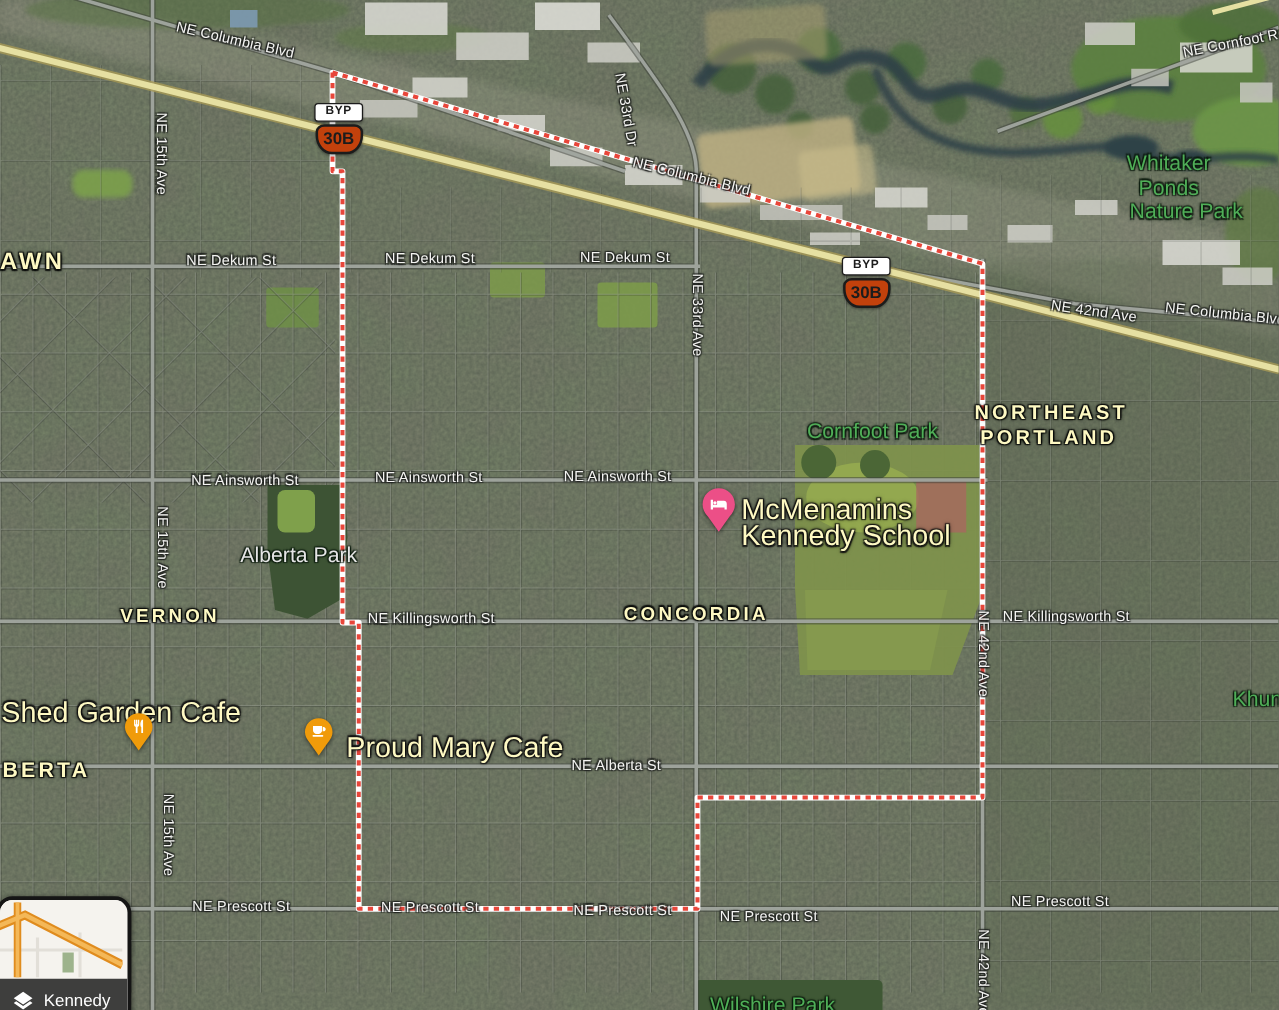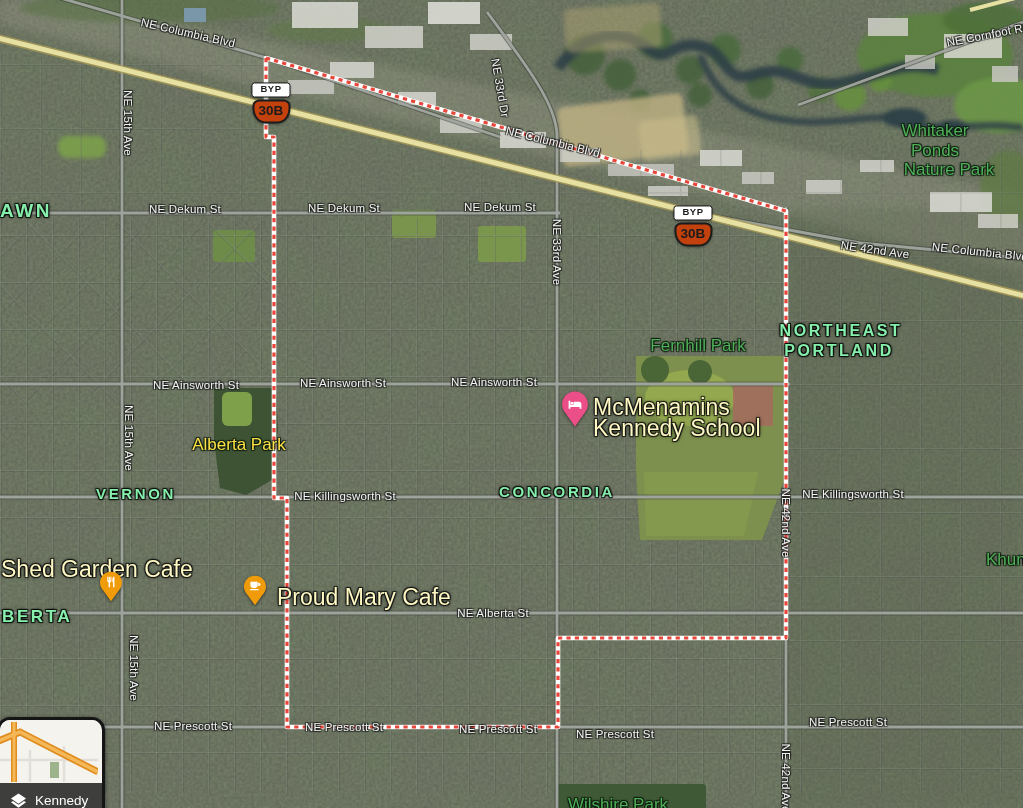--- a/index.html
+++ b/index.html
@@ -3,21 +3,21 @@
 <meta charset="utf-8">
 <style>
   html,body{margin:0;padding:0;background:#555;font-family:"Liberation Sans",sans-serif;}
   #map{position:relative;width:1023px;height:808px;overflow:hidden;background:#6d7261;user-select:none;}
   #base-svg{position:absolute;left:0;top:0;z-index:0;display:block;}
   #labels{position:absolute;left:0;top:0;width:100%;height:100%;z-index:2;}
   .lbl{position:absolute;white-space:nowrap;line-height:1.1;}
   .street{font-size:11.5px;color:#f4f4f2;letter-spacing:.2px;
     text-shadow:-1px -1px 1px rgba(30,32,30,.9),1px -1px 1px rgba(30,32,30,.9),
                 -1px 1px 1px rgba(30,32,30,.9),1px 1px 1px rgba(30,32,30,.9);}
-  .area{font-size:15px;font-weight:700;color:#86efac;letter-spacing:2.6px;
+  .area{font-size:15px;font-weight:700;color:#fef9c3;letter-spacing:2.6px;
     text-shadow:-1px -1px 1px rgba(10,12,10,.95),1px -1px 1px rgba(10,12,10,.95),
                 -1px 1px 1px rgba(10,12,10,.95),1px 1px 1px rgba(10,12,10,.95),0 0 4px rgba(0,0,0,.6);}
   .park{font-size:17px;color:#4fae57;
     text-shadow:-1px -1px 1px rgba(8,24,10,.85),1px -1px 1px rgba(8,24,10,.85),
                 -1px 1px 1px rgba(8,24,10,.85),1px 1px 1px rgba(8,24,10,.85);}
   .poi{font-size:23px;color:#fef9c3;
     text-shadow:-1px -1px 1px rgba(15,15,15,.9),1px -1px 1px rgba(15,15,15,.9),
                 -1px 1px 1px rgba(15,15,15,.9),1px 1px 1px rgba(15,15,15,.9),0 0 4px rgba(0,0,0,.55);}
   .pin{position:absolute;z-index:2;filter:drop-shadow(0 1px 1.5px rgba(0,0,0,.55));}
   .shield-wrap{position:absolute;z-index:2;display:flex;flex-direction:column;align-items:center;
@@ -225,22 +225,22 @@
       <div class="lbl street" style="left: 344px; top: 727px; transform: translate(-50%, -50%) rotate(0deg);">NE Prescott St</div>
       <div class="lbl street" style="left: 498px; top: 729px; transform: translate(-50%, -50%) rotate(0deg);">NE Prescott St</div>
       <div class="lbl street" style="left: 615px; top: 734px; transform: translate(-50%, -50%) rotate(0deg);">NE Prescott St</div>
       <div class="lbl street" style="left: 848px; top: 722px; transform: translate(-50%, -50%) rotate(0deg);">NE Prescott St</div>
       <div class="lbl area" style="left: 0px; top: 211px; transform: translate(0px, -50%) rotate(0deg); font-size: 19px;">AWN</div>
       <div class="lbl area" style="left: 136px; top: 494px; transform: translate(-50%, -50%) rotate(0deg);">VERNON</div>
       <div class="lbl area" style="left: 557px; top: 492px; transform: translate(-50%, -50%) rotate(0deg);">CONCORDIA</div>
       <div class="lbl area" style="left: 841px; top: 331px; transform: translate(-50%, -50%) rotate(0deg); font-size: 16px;">NORTHEAST</div>
       <div class="lbl area" style="left: 839px; top: 351px; transform: translate(-50%, -50%) rotate(0deg); font-size: 16px;">PORTLAND</div>
       <div class="lbl area" style="left: 2px; top: 617px; transform: translate(0px, -50%) rotate(0deg); font-size: 17px;">BERTA</div>
-      <div class="lbl park" style="left: 239px; top: 445px; transform: translate(-50%, -50%) rotate(0deg); color: #fde047;">Alberta Park</div>
-      <div class="lbl park" style="left: 698px; top: 346px; transform: translate(-50%, -50%) rotate(0deg); color: rgb(79, 174, 87);">Fernhill Park</div>
+      <div class="lbl park" style="left: 239px; top: 445px; transform: translate(-50%, -50%) rotate(0deg); color: #e5e5e5;">Alberta Park</div>
+      <div class="lbl park" style="left: 698px; top: 346px; transform: translate(-50%, -50%) rotate(0deg); color: rgb(79, 174, 87);">Cornfoot Park</div>
       <div class="lbl park" style="left: 935px; top: 131px; transform: translate(-50%, -50%) rotate(0deg); color: rgb(79, 174, 87);">Whitaker</div>
       <div class="lbl park" style="left: 935px; top: 151px; transform: translate(-50%, -50%) rotate(0deg); color: rgb(79, 174, 87);">Ponds</div>
       <div class="lbl park" style="left: 935px; top: 170px; transform: translate(-50%, -50%) rotate(0deg); color: rgb(79, 174, 87); padding-left: 28px;">Nature Park</div>
       <div class="lbl park" style="left: 986px; top: 560px; transform: translate(0px, -50%) rotate(0deg); color: rgb(79, 174, 87);">Khuna</div>
       <div class="lbl park" style="left: 618px; top: 805px; transform: translate(-50%, -50%) rotate(0deg); color: rgb(79, 174, 87);">Wilshire Park</div>
       <div class="pin" style="left: 575px; top: 431px; transform: translate(-50%, -100%);"><svg width="27" height="36" viewBox="0 0 24 32">
           <path d="M12 .5C5.6.5.5 5.6.5 12c0 3.4 1.6 6 3.8 8.7L12 31.5l7.7-10.8C21.9 18 23.5 15.4 23.5 12 23.5 5.6 18.4.5 12 .5Z" fill="#ec4f87"></path>
           <path fill="#fff" d="M6.3 8.7v7h1.6v-1.4h8.2v1.4h1.6v-4.2c0-1.1-.9-2-2-2h-4.9v2.8H7.9V8.7z"></path>
           <circle cx="9.3" cy="10.9" r="1.2" fill="#fff"></circle>
         </svg></div>

